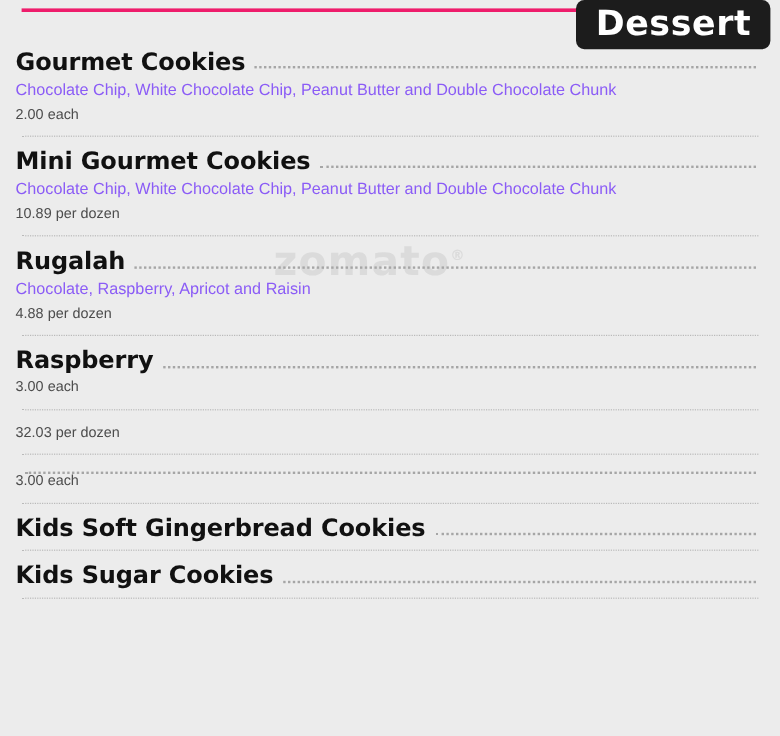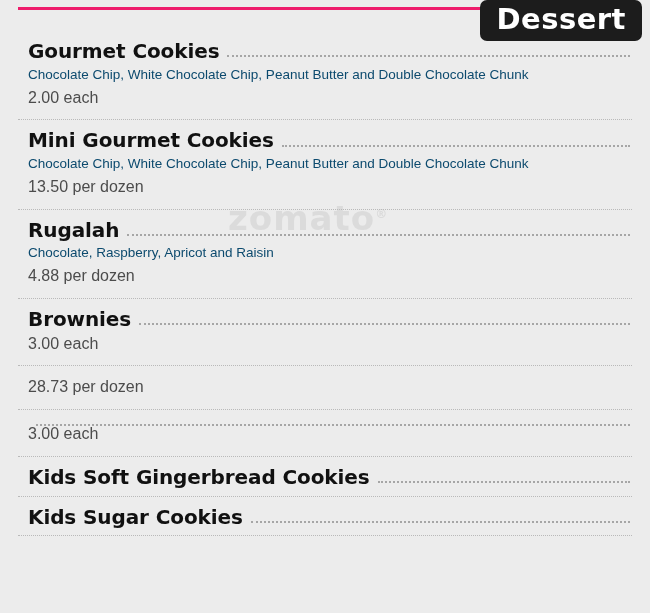--- a/index.html
+++ b/index.html
@@ -71,21 +71,21 @@
   .menu {
     position: absolute;
     left: 0;
     top: 40px;
     width: 650px;
     z-index: 3;
   }
 
   .item {
     position: relative;
-    padding: 0 18px 0 28px;
+    padding: 0 18px 0 13px;
     box-sizing: border-box;
   }
 
   .item-head {
     display: flex;
     align-items: center;
     white-space: nowrap;
   }
 
   .item-name {
@@ -105,28 +105,28 @@
     margin-right: 2px;
     position: relative;
     top: 4px;
     border-bottom: 2px dotted #a6a6a6;
     min-width: 10px;
   }
 
   .item-desc {
     font-family: "Liberation Sans", sans-serif;
     font-size: 13.5px;
-    color: #0c4a6e;
+    color: #8b5cf6;
     line-height: 1.55;
     padding-top: 1px;
   }
 
   .item-price {
     font-family: "Liberation Sans", sans-serif;
-    font-size: 16px;
+    font-size: 12px;
     color: #4c4c4c;
     line-height: 1.55;
   }
 
   .sep {
     width: 614px;
     margin: 0 auto;
     border-bottom: 1px dotted #b9b9b9;
   }
 
@@ -159,51 +159,51 @@
     <div class="spacer-sm"></div>
     <div class="sep"></div>
     <div class="spacer-sm"></div>
 
     <div class="item">
       <div class="item-head">
         <div class="item-name">Mini Gourmet Cookies</div>
         <div class="dot-fill"></div>
       </div>
       <div class="item-desc">Chocolate Chip, White Chocolate Chip, Peanut Butter and Double Chocolate Chunk</div>
-      <div class="item-price">13.50 per dozen</div>
+      <div class="item-price">10.89 per dozen</div>
     </div>
     <div class="spacer-sm"></div>
     <div class="sep"></div>
     <div class="spacer-sm"></div>
 
     <div class="item">
       <div class="item-head">
         <div class="item-name">Rugalah</div>
         <div class="dot-fill"></div>
       </div>
       <div class="item-desc">Chocolate, Raspberry, Apricot and Raisin</div>
       <div class="item-price">4.88 per dozen</div>
     </div>
     <div class="spacer-sm"></div>
     <div class="sep"></div>
     <div class="spacer-sm"></div>
 
     <div class="item">
       <div class="item-head">
-        <div class="item-name">Brownies</div>
+        <div class="item-name">Raspberry</div>
         <div class="dot-fill"></div>
       </div>
       <div class="item-price">3.00 each</div>
     </div>
     <div class="spacer-sm"></div>
     <div class="sep"></div>
     <div class="spacer-sm"></div>
 
     <div class="item">
-      <div class="item-price">28.73 per dozen</div>
+      <div class="item-price">32.03 per dozen</div>
     </div>
     <div class="spacer-sm"></div>
     <div class="sep"></div>
     <div class="spacer-sm"></div>
 
     <div class="item">
       <div class="item-head">
         <div class="dot-fill"></div>
       </div>
       <div class="item-price">3.00 each</div>

